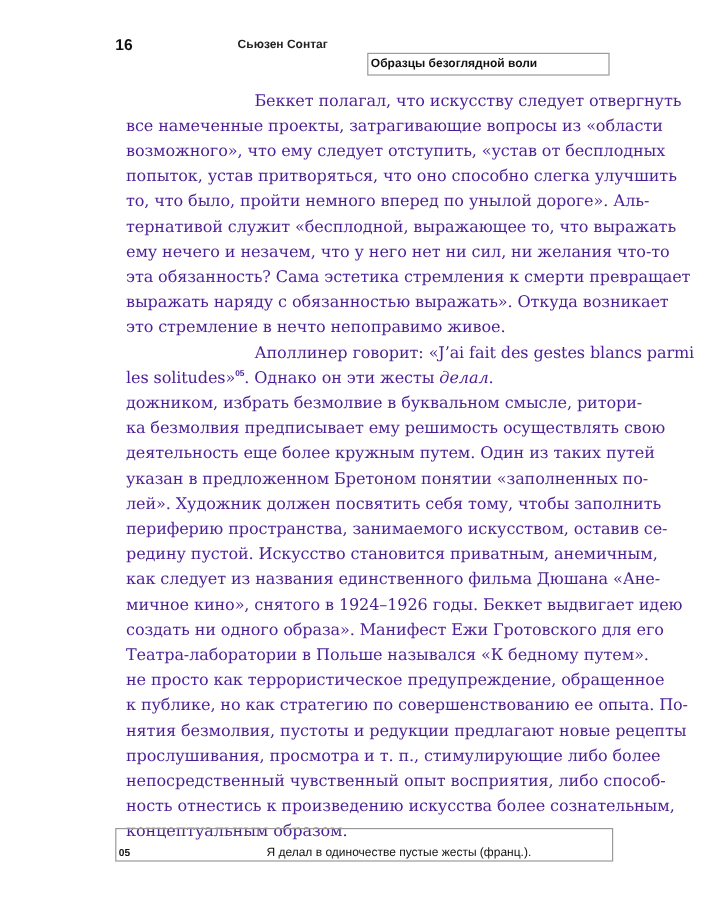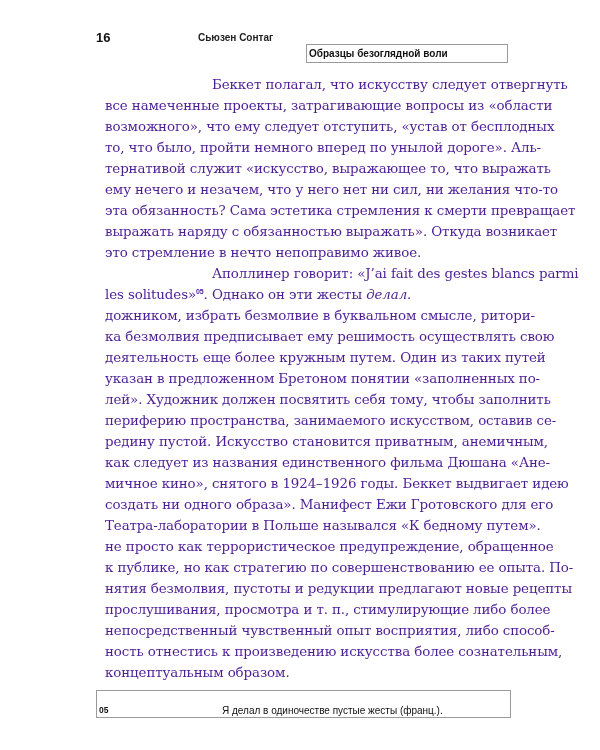--- a/index.html
+++ b/index.html
@@ -135,22 +135,23 @@
       <span>Образцы безоглядной воли</span>
     </div>
   </div>
 
   <div class="body-text">
 
     <div>
       <span class="line first">Беккет полагал, что искусству следует отвергнуть</span>
       <span class="line">все намеченные проекты, затрагивающие вопросы из «области</span>
       <span class="line">возможного», что ему следует отступить, «устав от бесплодных</span>
+      <span class="line">попыток, устав притворяться, что оно способно слегка улучшить</span>
       <span class="line">то, что было, пройти немного вперед по унылой дороге». Аль-</span>
-      <span class="line">тернативой служит «искусство, выражающее то, что выражать</span>
+      <span class="line">тернативой служит «бесплодной, выражающее то, что выражать</span>
       <span class="line">ему нечего и незачем, что у него нет ни сил, ни желания что-то</span>
       <span class="line">эта обязанность? Сама эстетика стремления к смерти превращает</span>
       <span class="line">выражать наряду с обязанностью выражать». Откуда возникает</span>
       <span class="line last">это стремление в нечто непоправимо живое.</span>
     </div>
 
     <div>
       <span class="line first">Аполлинер говорит: «J’ai fait des gestes blancs parmi</span>
       <span class="line last"><span>les solitudes»</span><span class="footnote-ref">05</span><span>. Однако он эти жесты </span><span class="italic">делал</span><span>.</span></span>
     </div>

